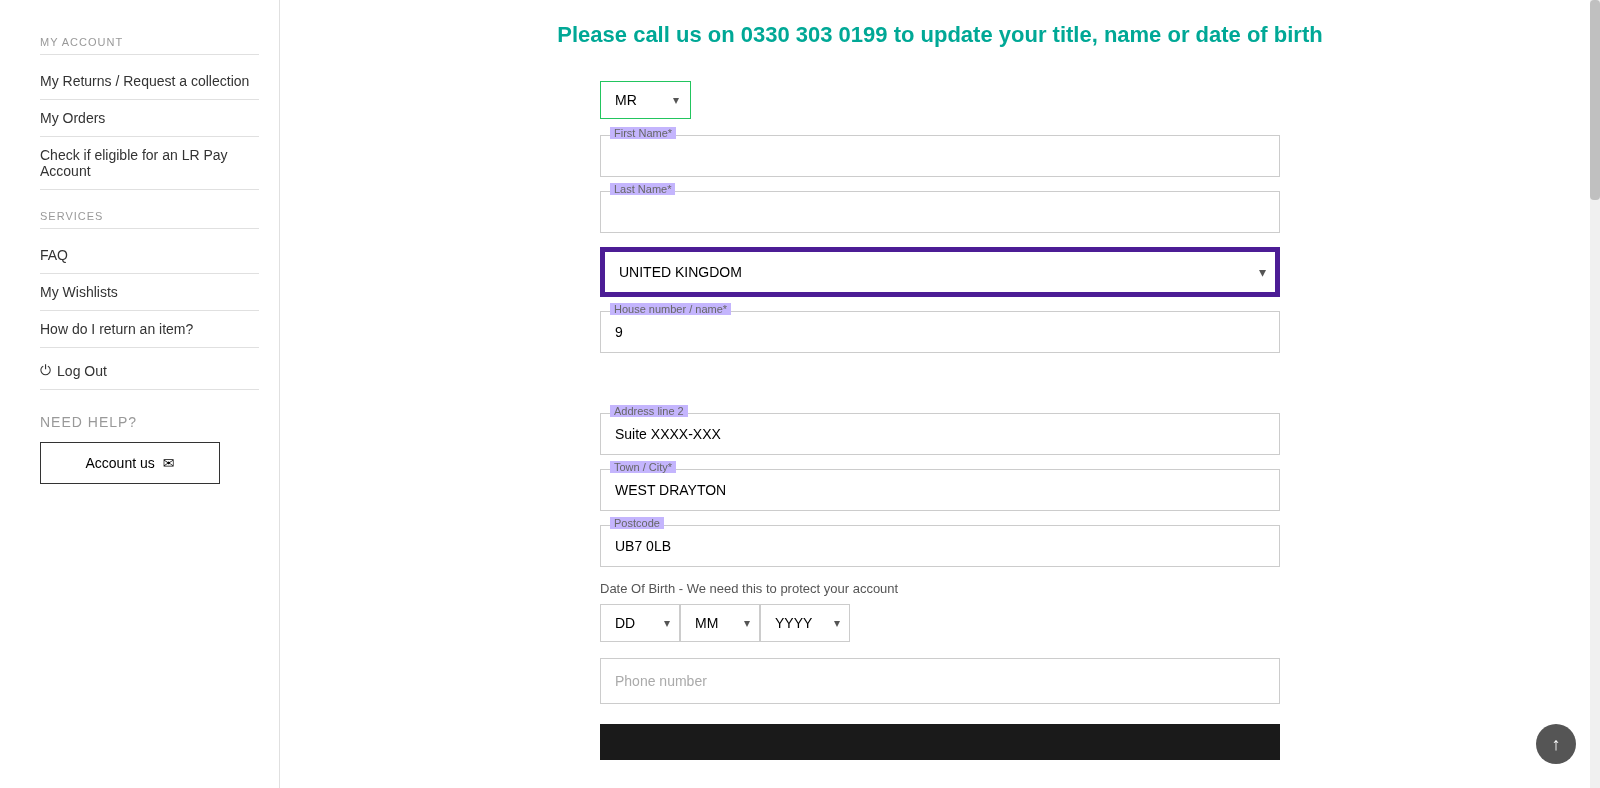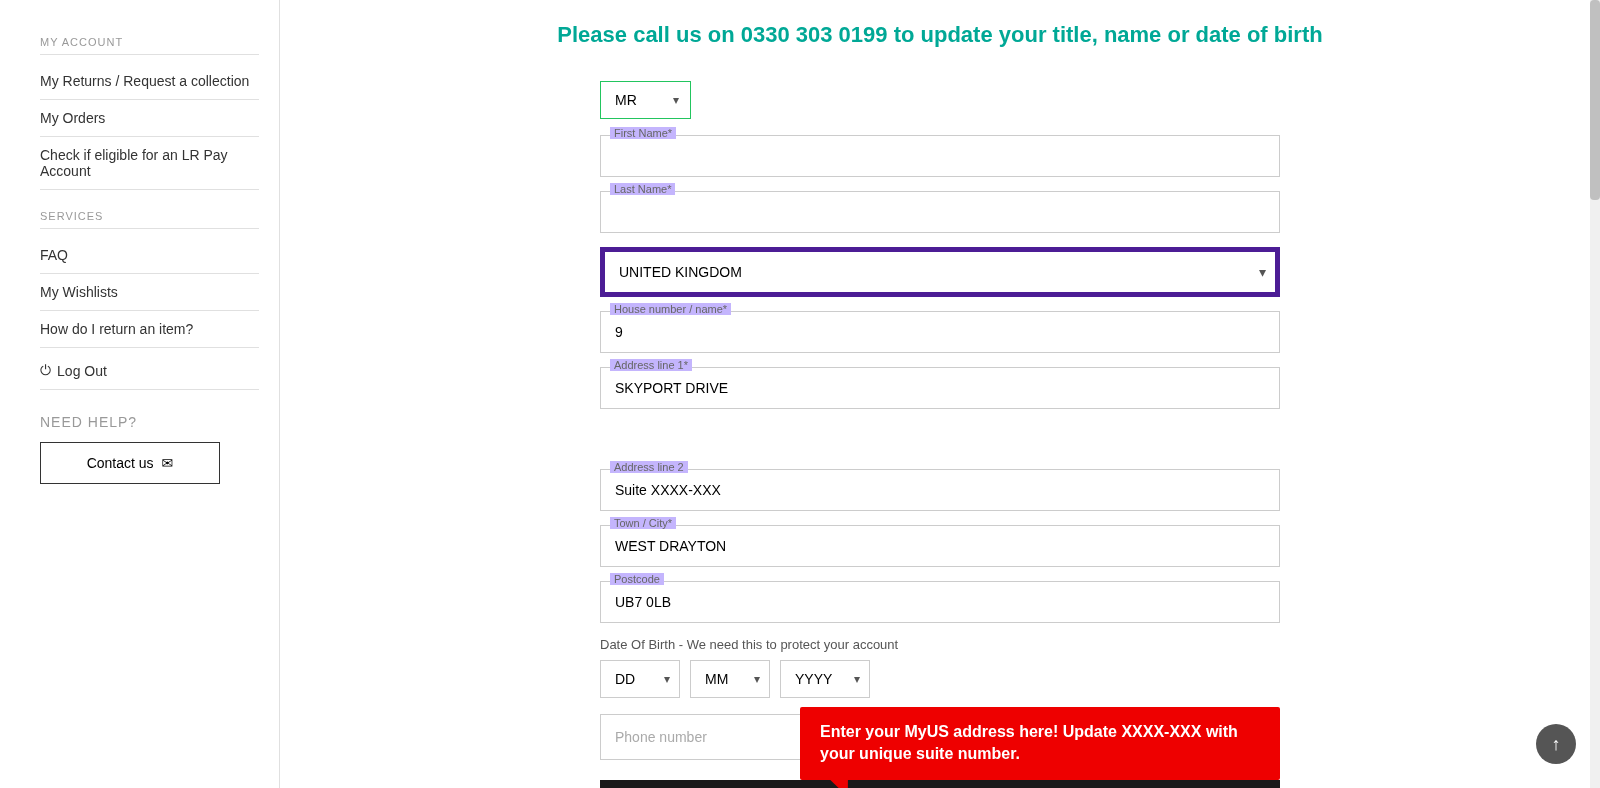--- a/index.html
+++ b/index.html
@@ -195,21 +195,20 @@
     .dob-section {
       margin-bottom: 16px;
     }
     .dob-label {
       font-size: 13px;
       color: #555;
       margin-bottom: 8px;
     }
     .dob-selects {
       display: flex;
-      gap: 10px;
     }
     .dob-select-wrapper {
       position: relative;
       display: inline-block;
     }
     .dob-select {
       appearance: none;
       border: 1px solid #ccc;
       padding: 10px 36px 10px 14px;
       font-size: 14px;
@@ -312,21 +311,21 @@
     <a class="sidebar-item">How do I return an item?</a>
 
     <div class="sidebar-log-out" style="margin-top:4px;">
       <span>⏻</span>
       <span>Log Out</span>
     </div>
 
     <div class="need-help" style="margin-top:24px;">NEED HELP?</div>
 
     <button class="contact-btn">
-      <span>Contact us</span>
+      <span>Account us</span>
       <span>✉</span>
     </button>
   </div>
 
   <div class="main-content">
     <div class="page-header">
       <span>Please call us on 0330 303 0199 to update your title, name or date of birth</span>
     </div>
 
     <div class="form-container">
@@ -366,30 +365,20 @@
         <span class="country-arrow">▾</span>
       </div>
 
       
       <div class="form-field" style="position:relative;">
         <label>House number / name*</label>
         <input type="text" value="9" style="">
       </div>
 
       
-      <div style="position:relative;">
-        <div class="form-field">
-          <label>Address line 1*</label>
-          <input type="text" value="SKYPORT DRIVE" style="">
-        </div>
-
-        <div class="address-tooltip">
-          <span>Enter your MyUS address here! Update XXXX-XXX with your unique suite number.</span>
-        </div>
-      </div>
 
       
       <div class="form-field" style="margin-top: 60px; border-radius: 15px;">
         <label>Address line 2</label>
         <input type="text" value="Suite XXXX-XXX" style="">
       </div>
 
       
       <div class="form-field">
         <label>Town / City*</label>

